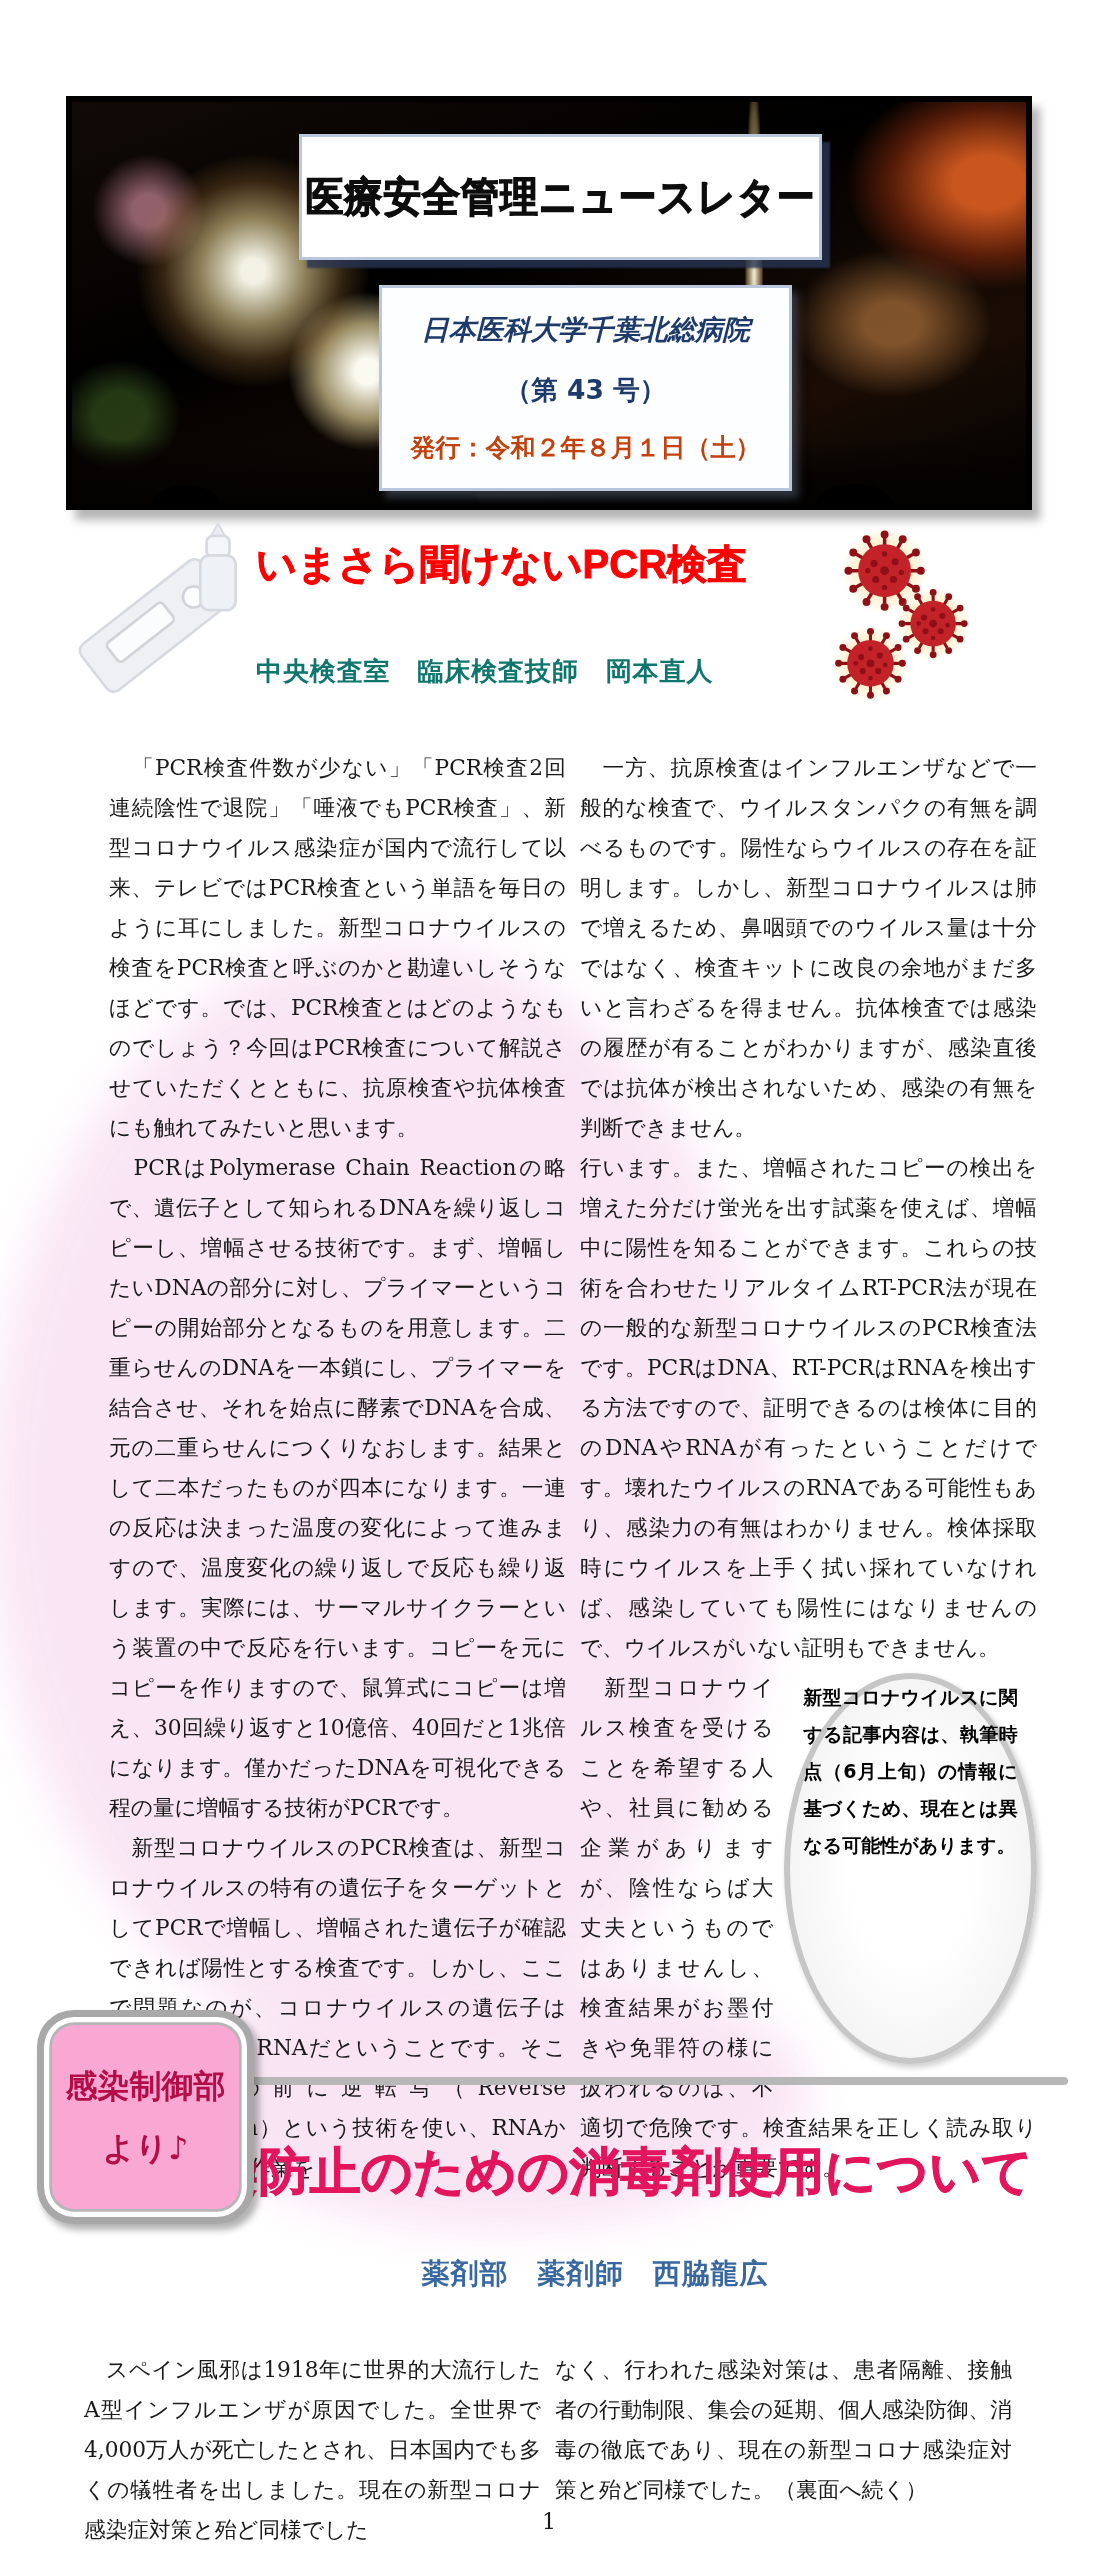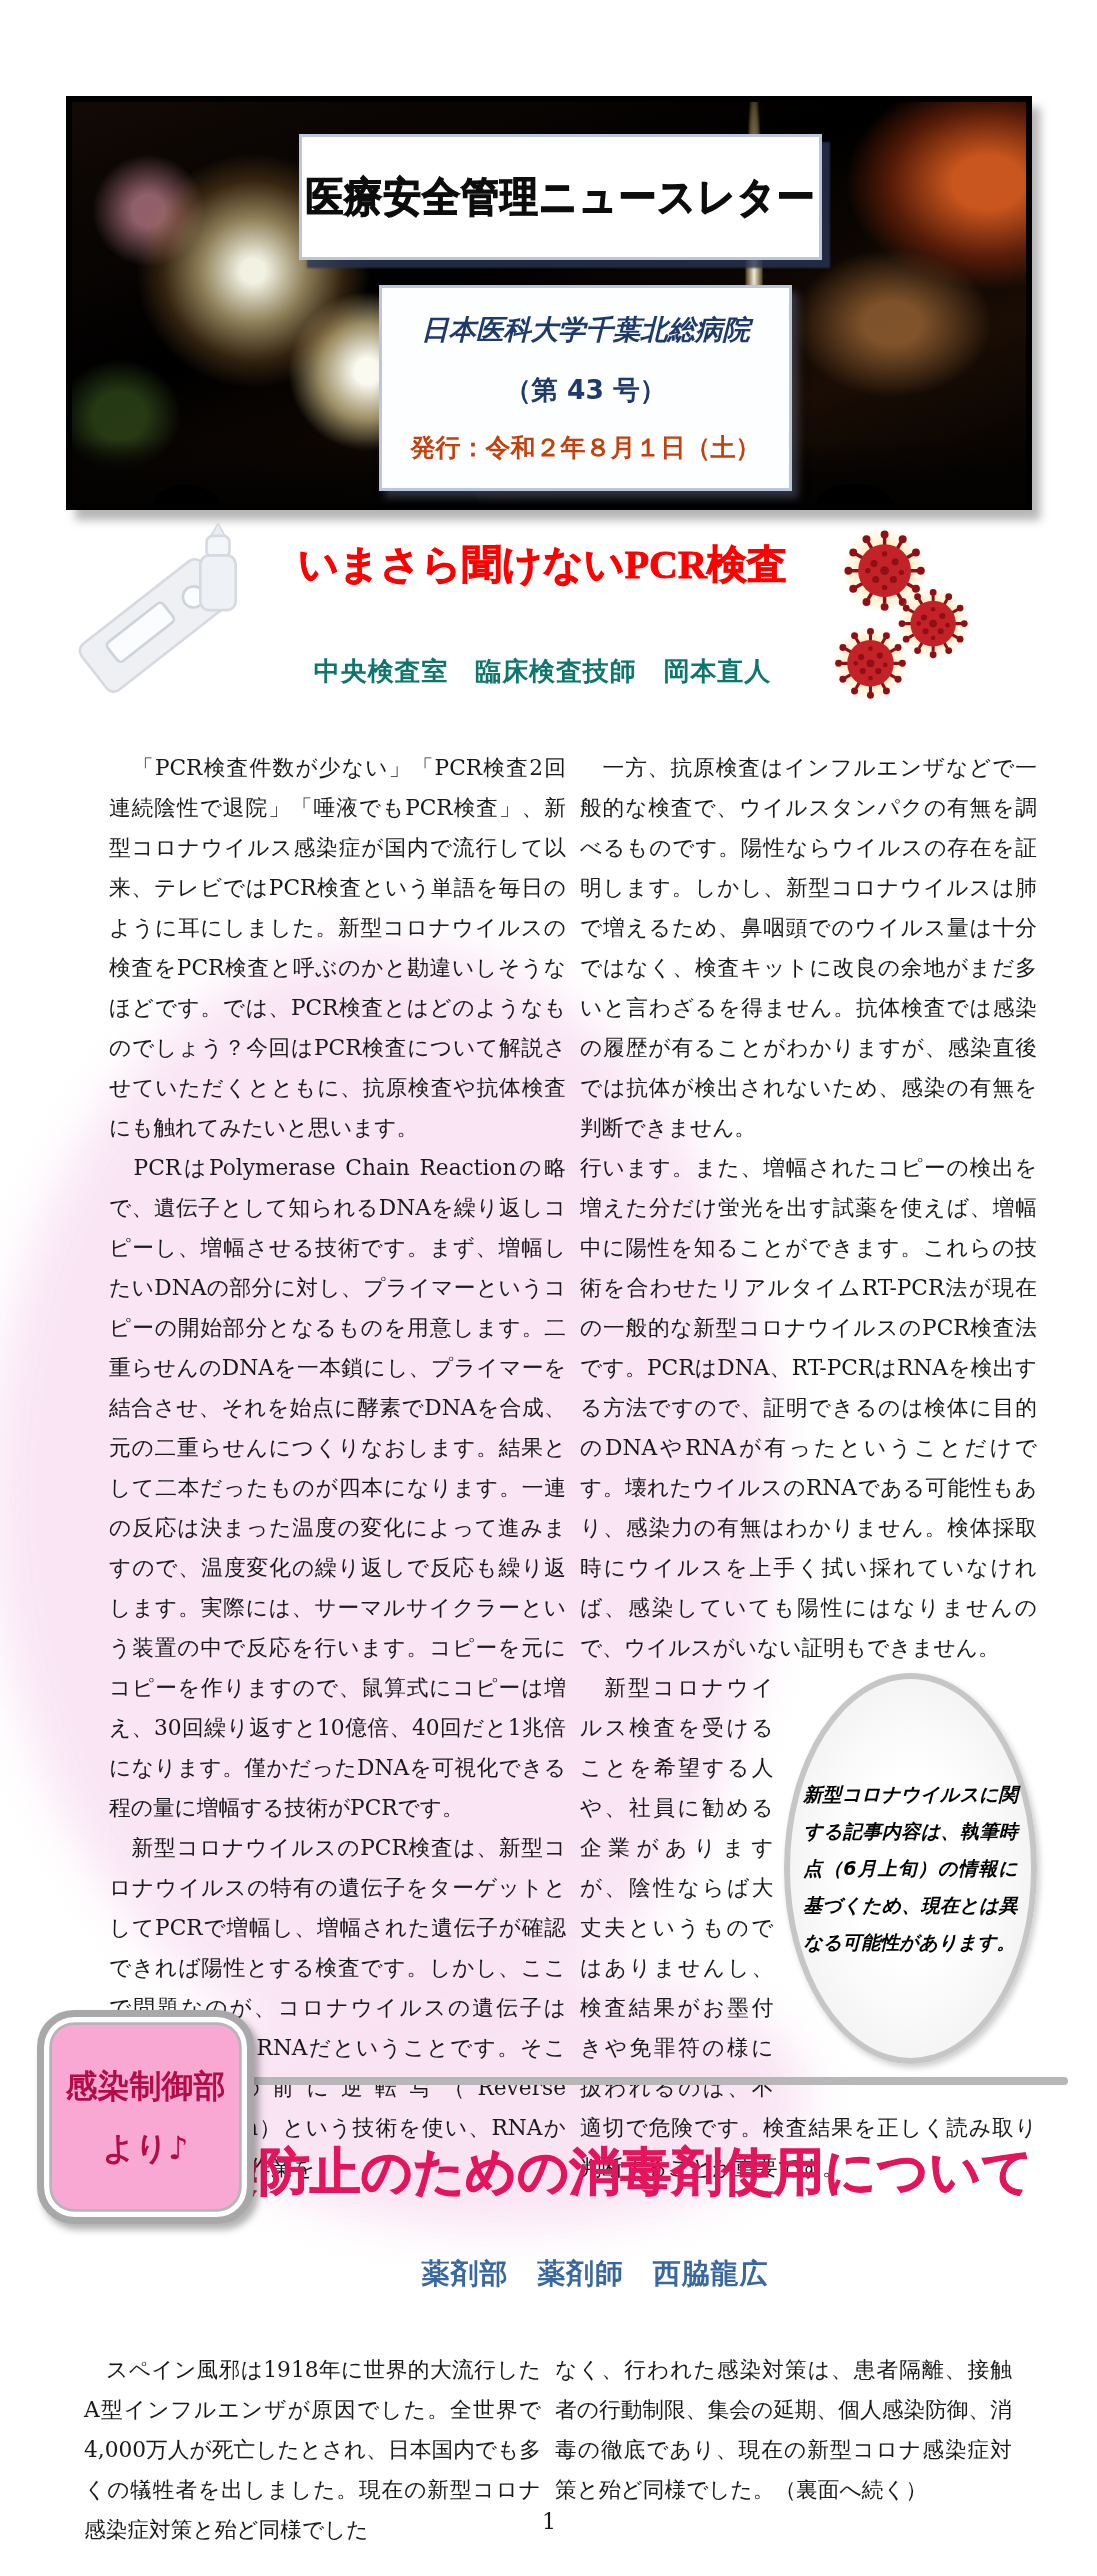--- a/index.html
+++ b/index.html
@@ -40,36 +40,36 @@
   .info-box{left:379px;top:285px;width:407px;height:200px;background:#fdfeff;z-index:2;
     border:3.5px solid #b9c6dc;box-shadow:6.2px 7px 8px rgba(90,100,120,.5);
     display:flex;flex-direction:column;justify-content:space-evenly;align-items:center;
     font-family:"DejaVu Sans","Liberation Sans",sans-serif;font-weight:bold;color:#1d3a6b;text-align:center;}
   .info-box .l1{font-size:27.4px;font-style:italic;}
   .info-box .l2{font-size:26.5px;}
   .info-box .l3{font-size:25px;}
 
   
   .a1-head{left:66px;top:518px;width:966px;display:flex;justify-content:space-between;z-index:1;}
-  .a1-center{flex:1;text-align:center;padding-top:21px;font-family:Liberation Serif, serif;font-weight:bold;}
+  .a1-center{flex:1;padding-top:21px;font-family:Liberation Sans, sans-serif;font-weight:bold;}
   .a1-title{font-size:40px;line-height:51px;-webkit-text-stroke:0.9px currentColor;}
   .a1-byline{font-size:26px;margin-top:64px;letter-spacing:0.9px;}
   .kit-svg{width:190px;height:217px;flex:0 0 auto;}
   .virus-svg{width:203px;height:205px;flex:0 0 auto;margin-top:3.5px;}
 
   
   .cols{display:flex;gap:14px;z-index:1;font-size:21.7px;line-height:40px;}
   .a1-cols{left:84px;top:748px;width:929px;margin-left:25px;}
   .col{width:457px;}
   .cols p{margin:0;text-align:justify;}
 
   .note-oval{float:right;width:241px;height:379px;border-radius:50%;
     border:6.2px solid #c6c6c6;background:radial-gradient(#ffffff 35%,#ececec);
-    margin:5.3px 0 5.3px 10.6px;display:flex;align-items:center;justify-content:center;
-    box-shadow:2.7px 3.5px 6.2px rgba(0,0,0,.2);font-style:italic;}
+    margin:5.3px 0 5.3px 10.6px;display:flex;align-items:flex-start;justify-content:center;
+    box-shadow:2.7px 3.5px 6.2px rgba(0,0,0,.2);}
   .note-text{font-family:"DejaVu Sans","Liberation Sans",sans-serif;font-weight:bold;
     font-size:19px;line-height:37px;padding:0 13.3px;color:#000;text-align:justify;}
 
   
   .divider{left:232px;top:2077px;width:836px;height:8px;background:#b7b7b7;border-radius:4.4px;z-index:1;}
   .badge{left:37px;top:2010px;width:203px;height:200px;background:#f9a8d4;z-index:2;
     border:7px solid #a8a8a8;border-radius:37px;
     box-shadow:inset 0 0 0 5.3px #fff, inset 0 0 0 8px #b5b5b5, 4.4px 5.3px 7px rgba(0,0,0,.3);
     display:flex;flex-direction:column;align-items:center;justify-content:center;
     font-family:"DejaVu Sans","Liberation Sans",sans-serif;font-weight:bold;font-size:32px;line-height:62px;}

